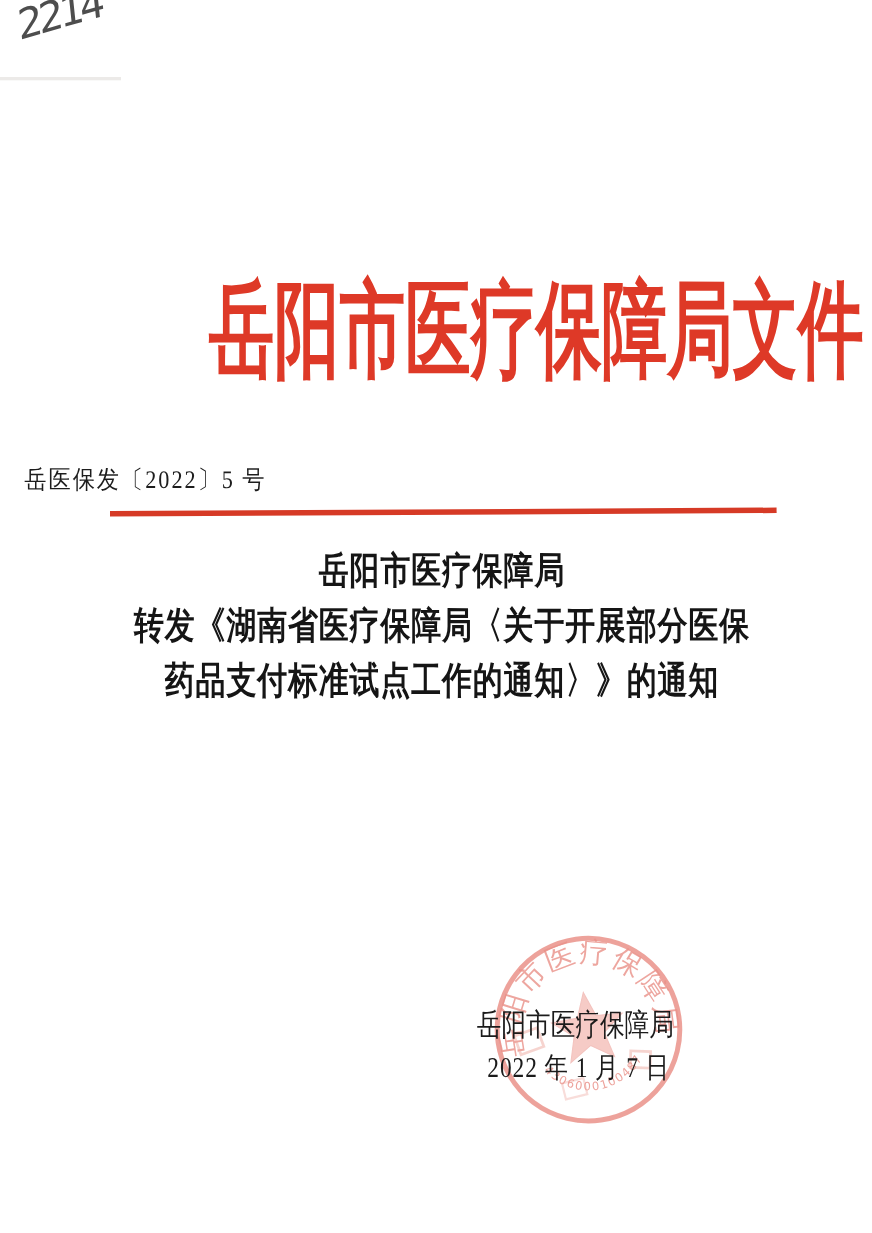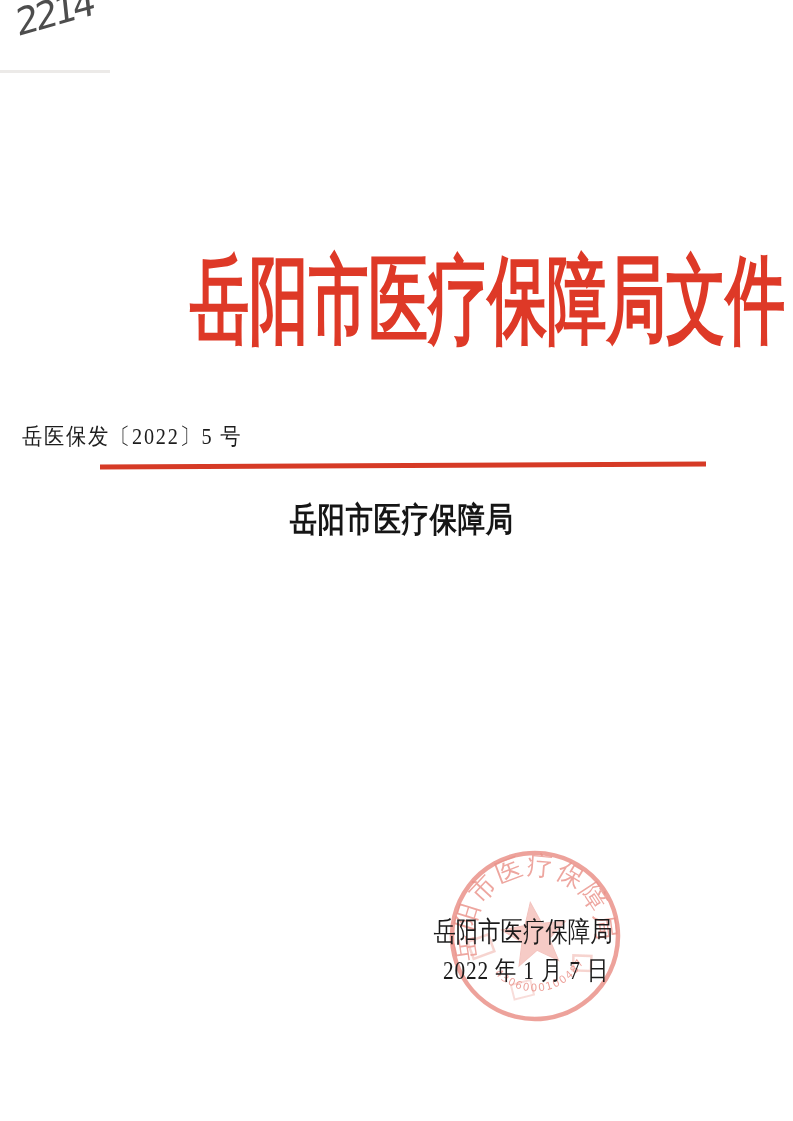--- a/index.html
+++ b/index.html
@@ -186,20 +186,26 @@
   <div class="docnum">
     <span class="docnum-inner">岳医保发〔2022〕5 号</span>
   </div>
 
   <div class="redrule"></div>
 
   <div class="title-block">
     <div class="title-line">
       <span>岳阳市医疗保障局</span>
     </div>
+    <div class="title-line">
+      <span>转发《湖南省医疗保障局〈关于开展部分医保</span>
+    </div>
+    <div class="title-line">
+      <span>药品支付标准试点工作的通知〉》的通知</span>
+    </div>
   </div>
 
 
   <svg class="seal" viewBox="-95 -95 190 190" xmlns="http://www.w3.org/2000/svg">
     <g transform="rotate(-8)" opacity="0.92">
 
       <circle cx="0" cy="0" r="83" fill="none" stroke="#e5796f" stroke-width="4.5" opacity="0.85"></circle>
 
       <path id="seal-arc-top" d="M -61.1 10.8 A 62 62 0 1 1 61.1 10.8" fill="none"></path>
       <text font-family="Liberation Serif, serif" font-size="26" fill="#e5796f" opacity="0.82" letter-spacing="2">

